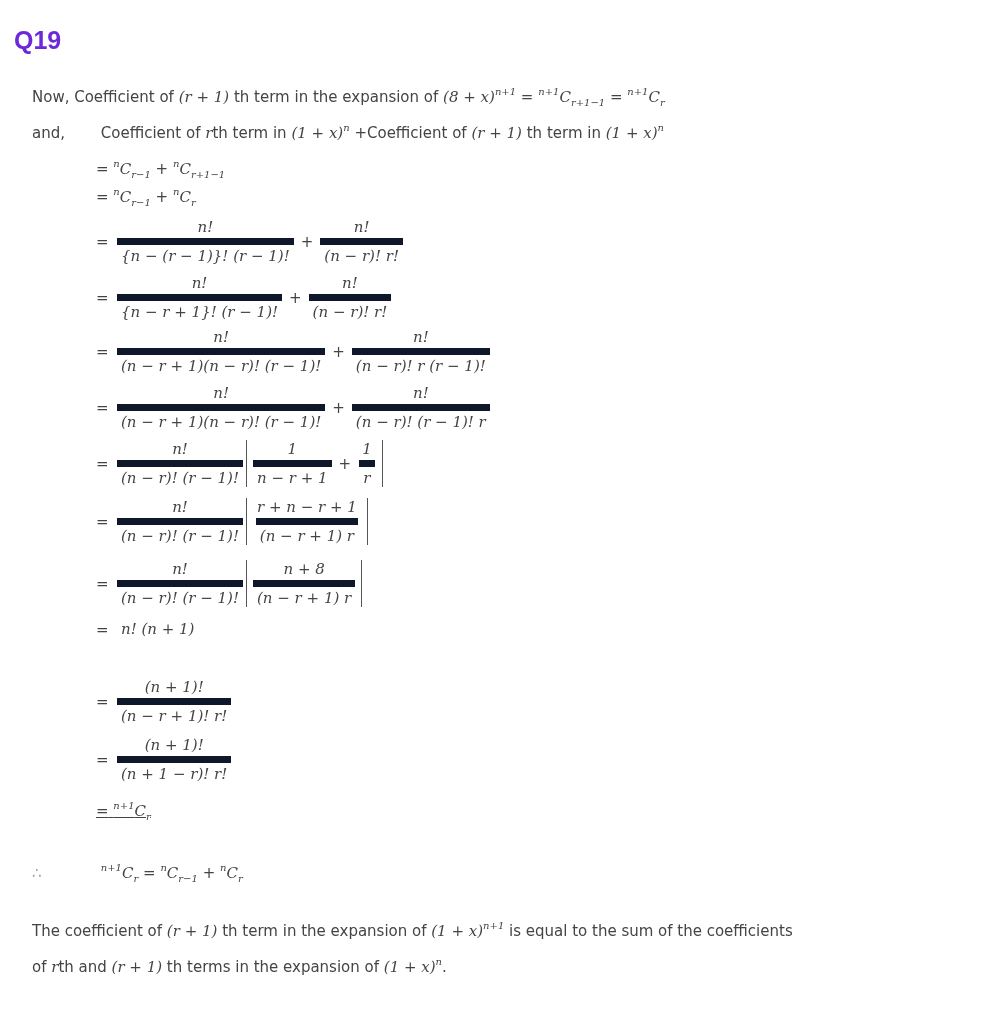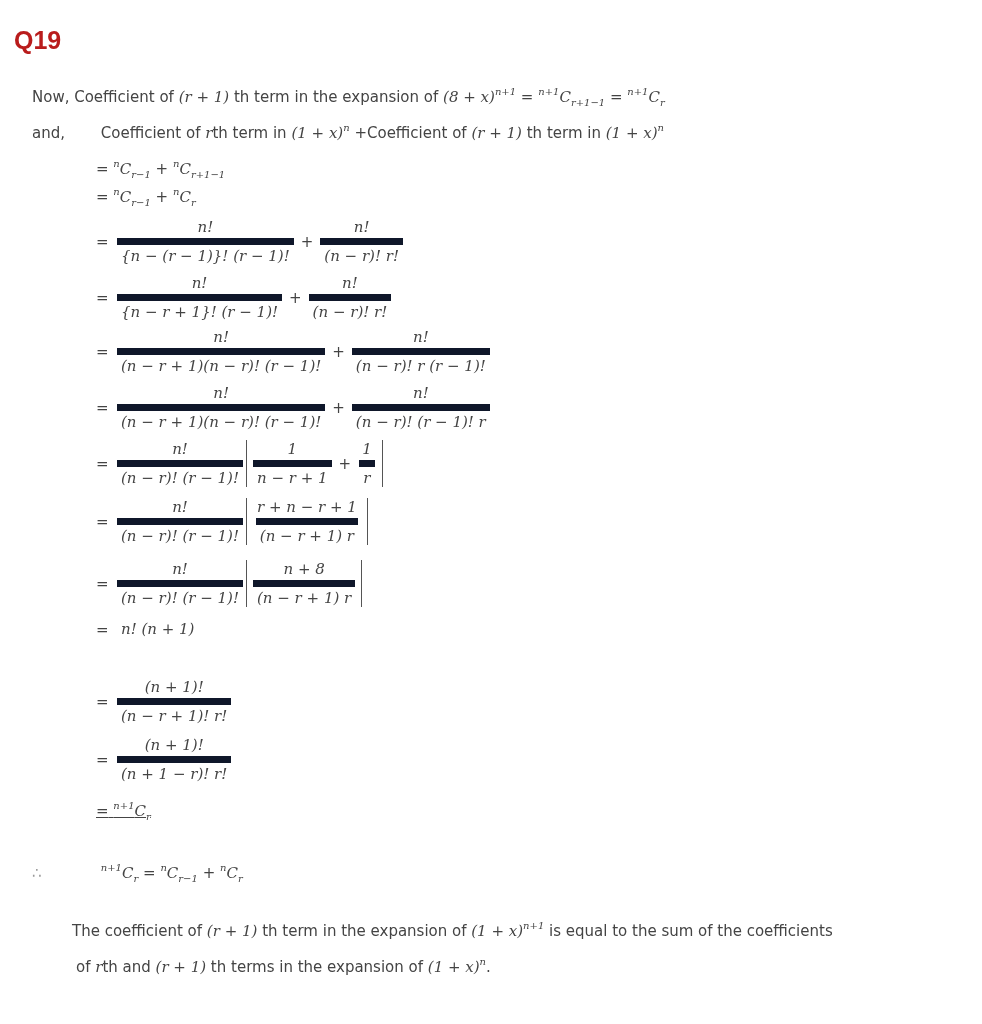--- a/index.html
+++ b/index.html
@@ -1,19 +1,19 @@
 <!DOCTYPE html>
 <html><head>
 <meta charset="utf-8">
 <style>
   html, body { margin:0; padding:0; background:#ffffff; }
   body { width:982px; height:1024px; position:relative; overflow:hidden;
          font-family:"DejaVu Sans", sans-serif; color:#333; }
   .q-title { position:absolute; left:14px; top:26px; font-family:"Liberation Sans", sans-serif;
-             font-weight:bold; font-size:25px; color:#b91c1c; }
+             font-weight:bold; font-size:25px; color:#6d28d9; }
   .line { position:absolute; font-size:15px; white-space:nowrap; color:#444; }
   .math { font-family:"DejaVu Serif", serif; font-style:italic; }
   sup, sub { font-size:10px; }
   sup { vertical-align:7px; } sub { vertical-align:-4px; }
   .step { position:absolute; left:96px; display:flex; align-items:center; font-size:15px; color:#444; }
   .eq { width:18px; font-style:normal; }
   .frac { display:inline-flex; flex-direction:column; align-items:center; margin:0 3px; }
   .frac .num { padding:0 4px 2px; font-family:"DejaVu Serif", serif; font-style:italic; }
   .frac .den { border-top:7px solid #0f172a; padding:2px 4px 0; font-family:"DejaVu Serif", serif; font-style:italic; }
   .plus { margin:0 4px; }
@@ -182,18 +182,18 @@
 
 <div class="line" style="left:32px; top:862px;">
   <span style="display:inline-block;width:64px;color:#999;">∴</span>
   <sup class="math">n+1</sup><span class="math">C</span><sub class="math">r</sub>
   <span>=</span>
   <sup class="math">n</sup><span class="math">C</span><sub class="math">r−1</sub>
   <span>+</span>
   <sup class="math">n</sup><span class="math">C</span><sub class="math">r</sub>
 </div>
 
-<div class="line" style="left:32px; top:920px;margin-left:40px;">
+<div class="line" style="left:32px; top:920px;">
   <span>The coefficient of </span><span class="math">(r + 1)</span><span> th term in the expansion of </span><span class="math">(1 + x)</span><sup class="math">n+1</sup><span> is equal to the sum of the coefficients</span>
 </div>
-<div class="line" style="left:32px; top:956px;margin-left:44px;">
+<div class="line" style="left:32px; top:956px;">
   <span>of </span><span class="math">r</span><span>th and </span><span class="math">(r + 1)</span><span> th terms in the expansion of </span><span class="math">(1 + x)</span><sup class="math">n</sup><span>.</span>
 </div>
 
 </body></html>

